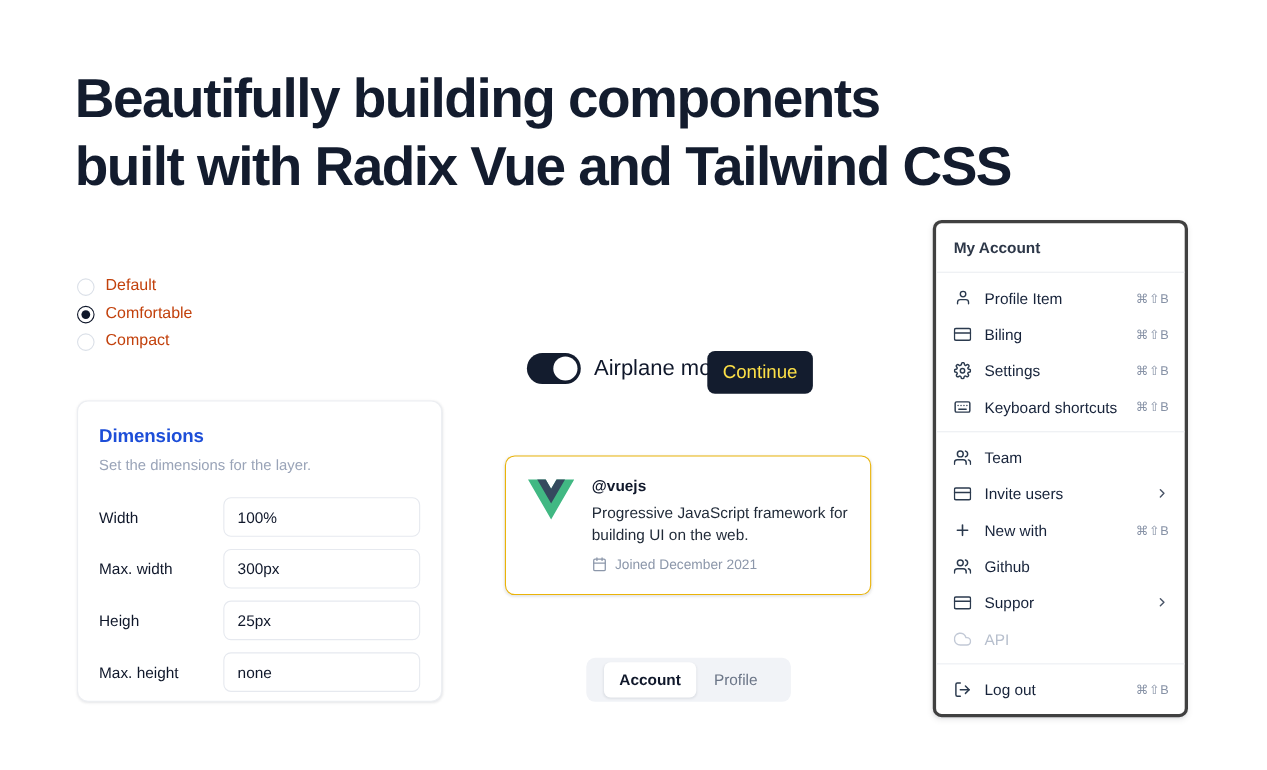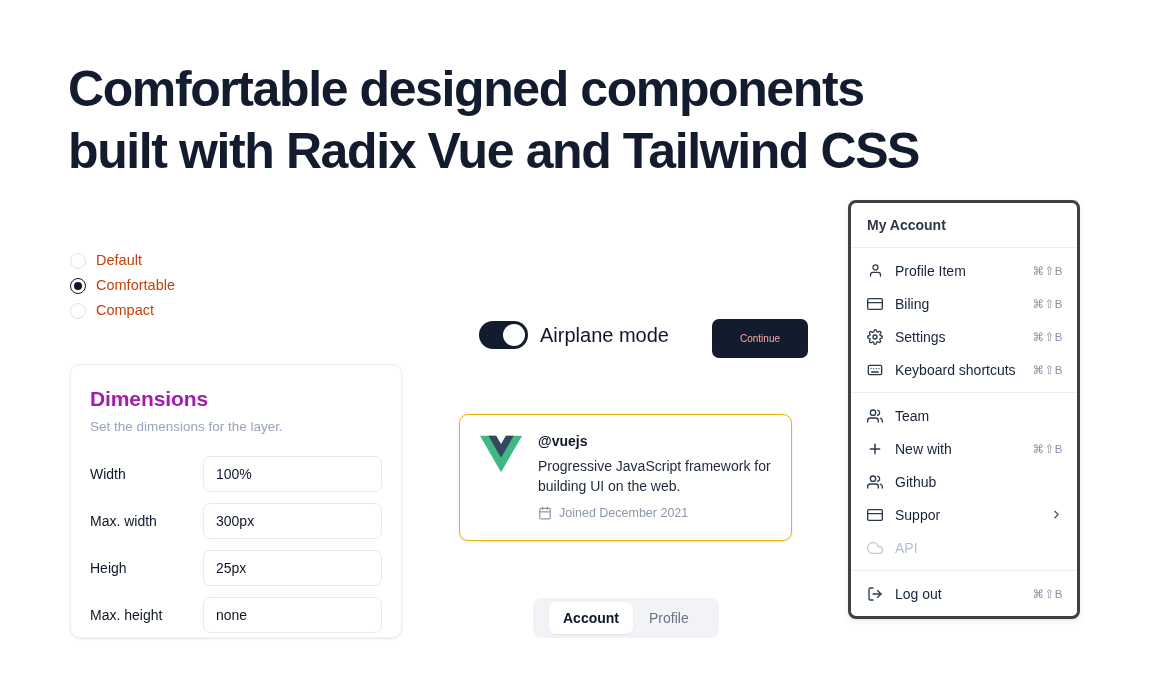--- a/index.html
+++ b/index.html
@@ -53,21 +53,21 @@
   .dimensions-card {
     position: absolute;
     left: 70px; top: 364px;
     width: 332px; height: 274px;
     background: #ffffff;
     border: 1px solid #eceef2;
     border-radius: 10px;
     box-shadow: 0 1px 3px rgba(16,24,40,.07), 0 1px 2px rgba(16,24,40,.04);
     padding: 22px 19px 0 19px;
   }
-  .dim-title { font-size: 21px; font-weight: 600; color: #a21caf; letter-spacing: -0.1px; }
+  .dim-title { font-size: 17px; font-weight: 600; color: #1d4ed8; letter-spacing: -0.1px; }
   .dim-sub { font-size: 13.5px; color: #9aa4b8; margin-top: 8px; }
   .dim-rows { margin-top: 16px; }
   .dim-row {
     display: grid;
     grid-template-columns: 113px 1fr;
     align-items: center;
     height: 47px;
   }
   .dim-label { font-size: 14px; color: #0f172a; }
   .dim-input {
@@ -100,28 +100,28 @@
     position: absolute;
     top: 3px; left: 24px;
     width: 22px; height: 22px;
     border-radius: 50%;
     background: #ffffff;
   }
   .switch-label { font-size: 20px; color: #0f172a; }
 
   .continue-btn {
     position: absolute;
-    left: 712px; top: 319px;
+    left: 643px; top: 319px;
     width: 96px; height: 39px;
     background: #131c2e;
-    color: #fca5a5;
+    color: #fde047;
     border: none;
     border-radius: 7px;
     font-family: "Liberation Sans", sans-serif;
-    font-size: 10px;
+    font-size: 17px;
     cursor: pointer;
   }
 
   
   .hover-card {
     position: absolute;
     left: 459px; top: 414px;
     width: 333px; height: 127px;
     background: #ffffff;
     border: 1px solid #eab308;
@@ -232,21 +232,21 @@
   .menu-item.disabled .mi-icon { color: #c2c9d6; }
 
   svg { display: block; }
 </style>
 </head>
 <body>
 
 <div class="page">
 
   <h1 class="hero-heading">
-    <span class="line">Comfortable designed components</span>
+    <span class="line">Beautifully building components</span>
     <span class="line">built with Radix Vue and Tailwind CSS</span>
   </h1>
 
   <div class="radio-group" id="radio-group">
       <div class="radio-row">
         <span class="radio-dot"></span>
         <span class="radio-label">Default</span>
       </div>
       <div class="radio-row">
         <span class="radio-dot checked"></span>
@@ -377,20 +377,34 @@
                 <path d="M17 21v-2a4 4 0 0 0-4-4H5a4 4 0 0 0-4 4v2"></path>
                 <circle cx="9" cy="7" r="4"></circle>
                 <path d="M23 21v-2a4 4 0 0 0-3-3.87"></path>
                 <path d="M16 3.13a4 4 0 0 1 0 7.75"></path>
               </svg>
             </span>
             <span class="mi-label">Team</span>
           </div>
           <div class="menu-item">
             <span class="mi-icon">
+              <svg width="16" height="16" viewBox="0 0 24 24" fill="none" stroke="currentColor" stroke-width="2" stroke-linecap="round" stroke-linejoin="round">
+                <rect x="1" y="4" width="22" height="16" rx="2"></rect>
+                <line x1="1" y1="10" x2="23" y2="10"></line>
+              </svg>
+            </span>
+            <span class="mi-label">Invite users</span>
+            <span class="mi-chev">
+              <svg width="13" height="13" viewBox="0 0 24 24" fill="none" stroke="currentColor" stroke-width="2.4" stroke-linecap="round" stroke-linejoin="round">
+                <polyline points="9 18 15 12 9 6"></polyline>
+              </svg>
+            </span>
+          </div>
+          <div class="menu-item">
+            <span class="mi-icon">
               <svg width="16" height="16" viewBox="0 0 24 24" fill="none" stroke="currentColor" stroke-width="2.2" stroke-linecap="round" stroke-linejoin="round">
                 <line x1="12" y1="5" x2="12" y2="19"></line>
                 <line x1="5" y1="12" x2="19" y2="12"></line>
               </svg>
             </span>
             <span class="mi-label">New with</span>
             <span class="mi-short">⌘⇧B</span>
           </div>
           <div class="menu-item">
             <span class="mi-icon">

